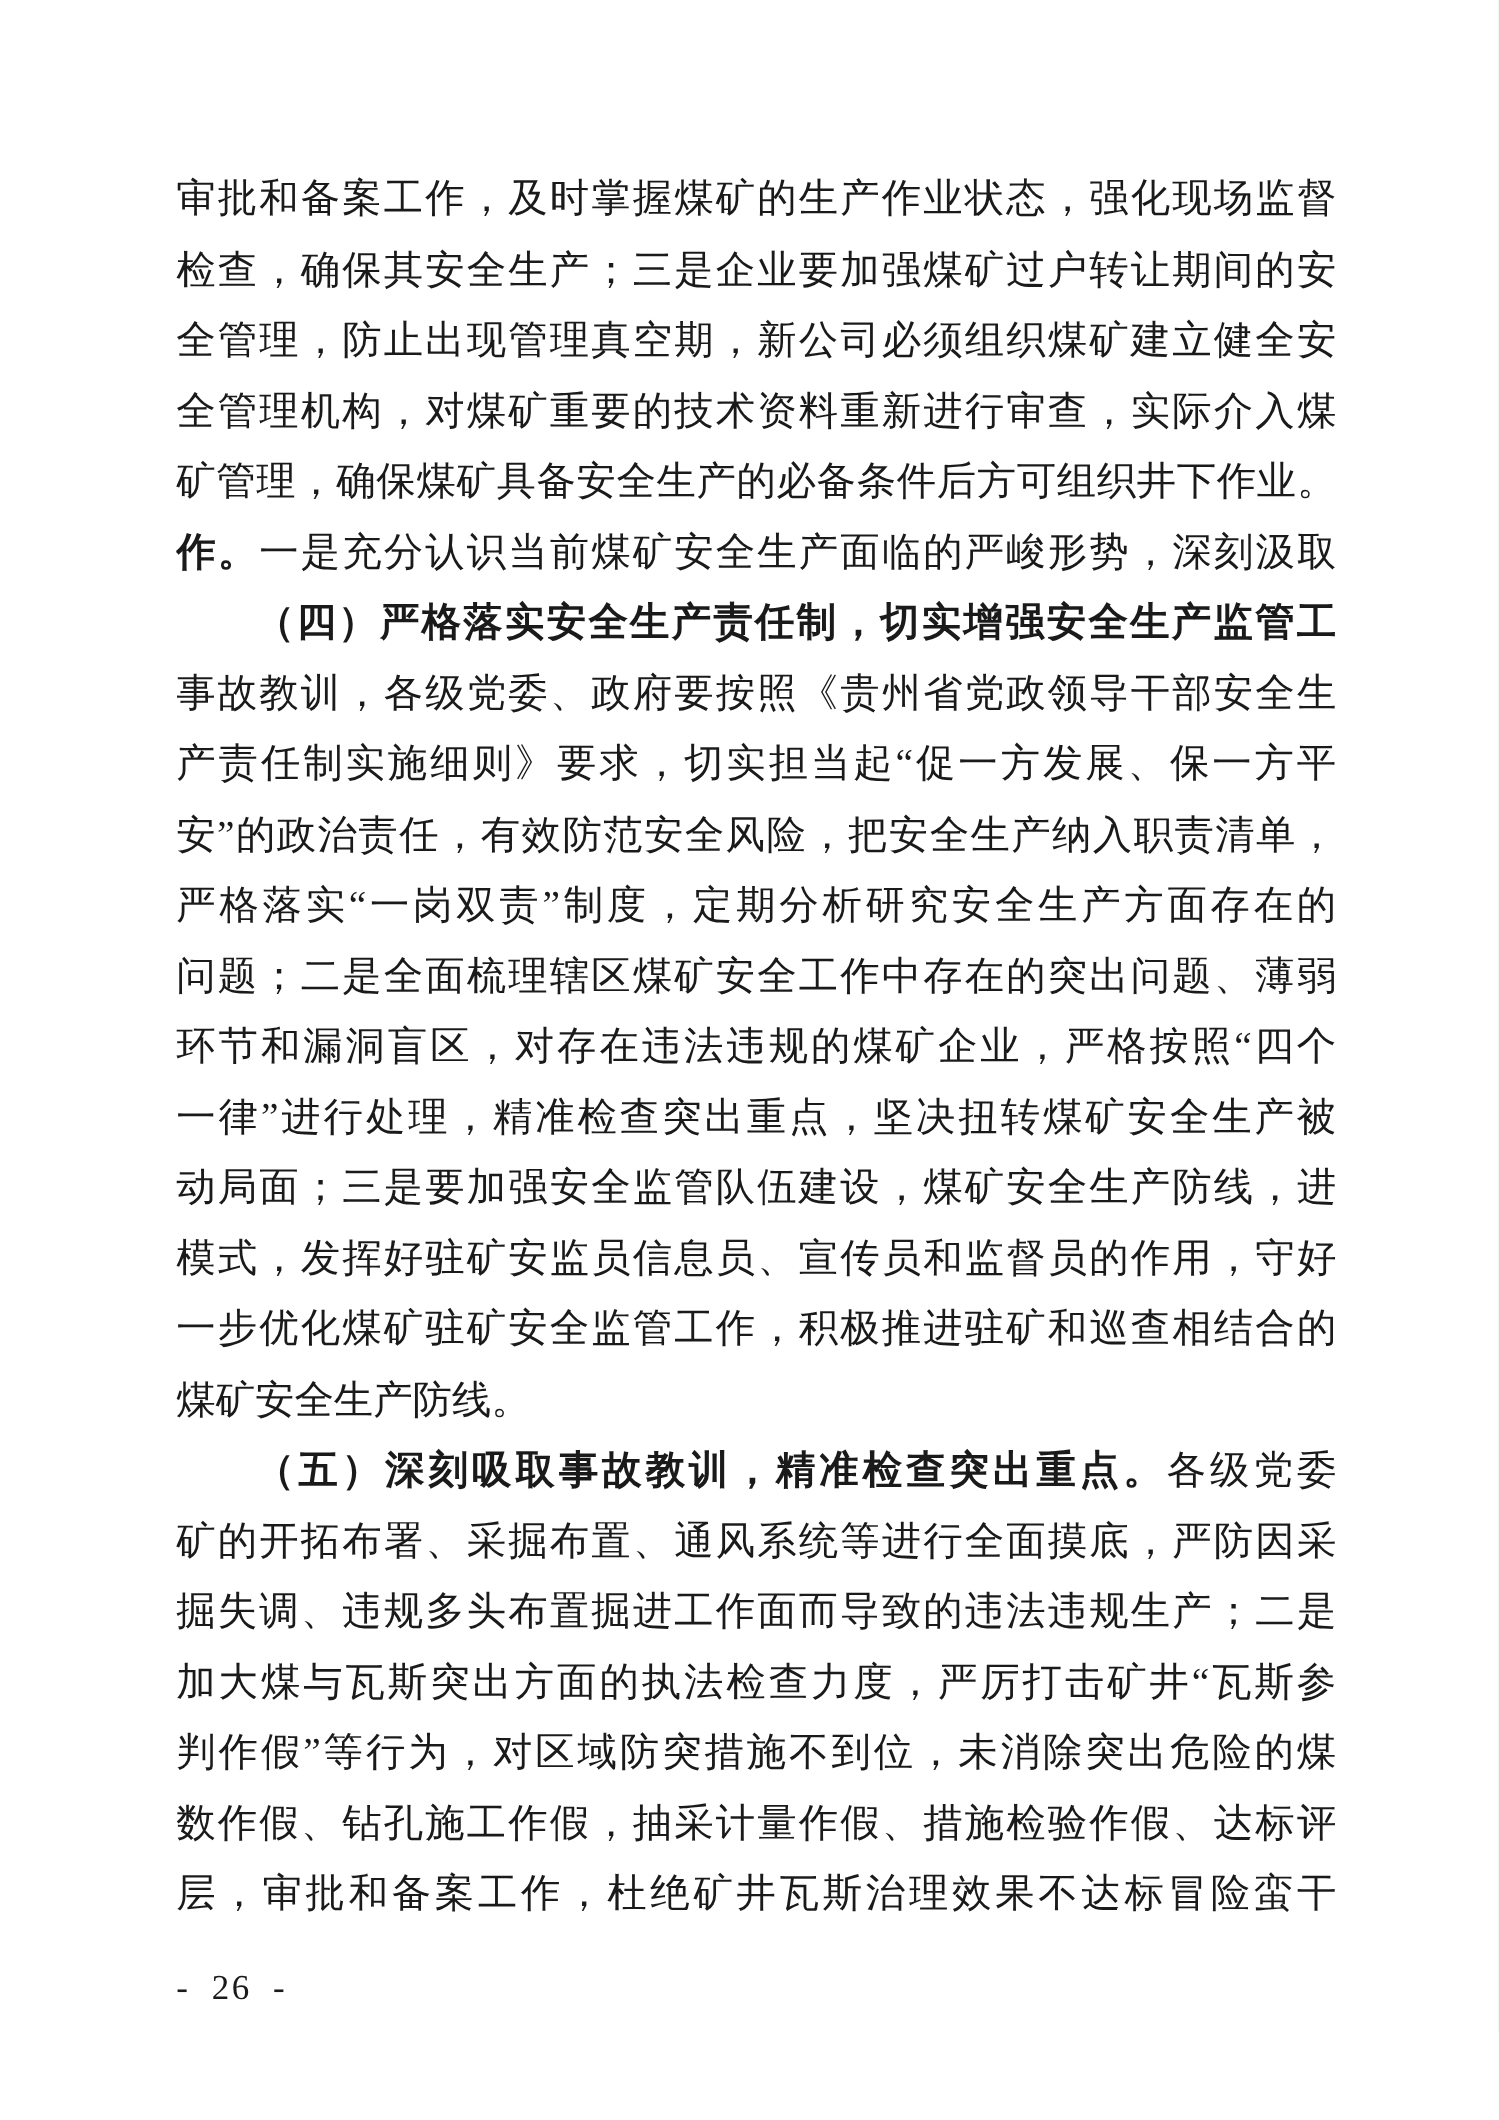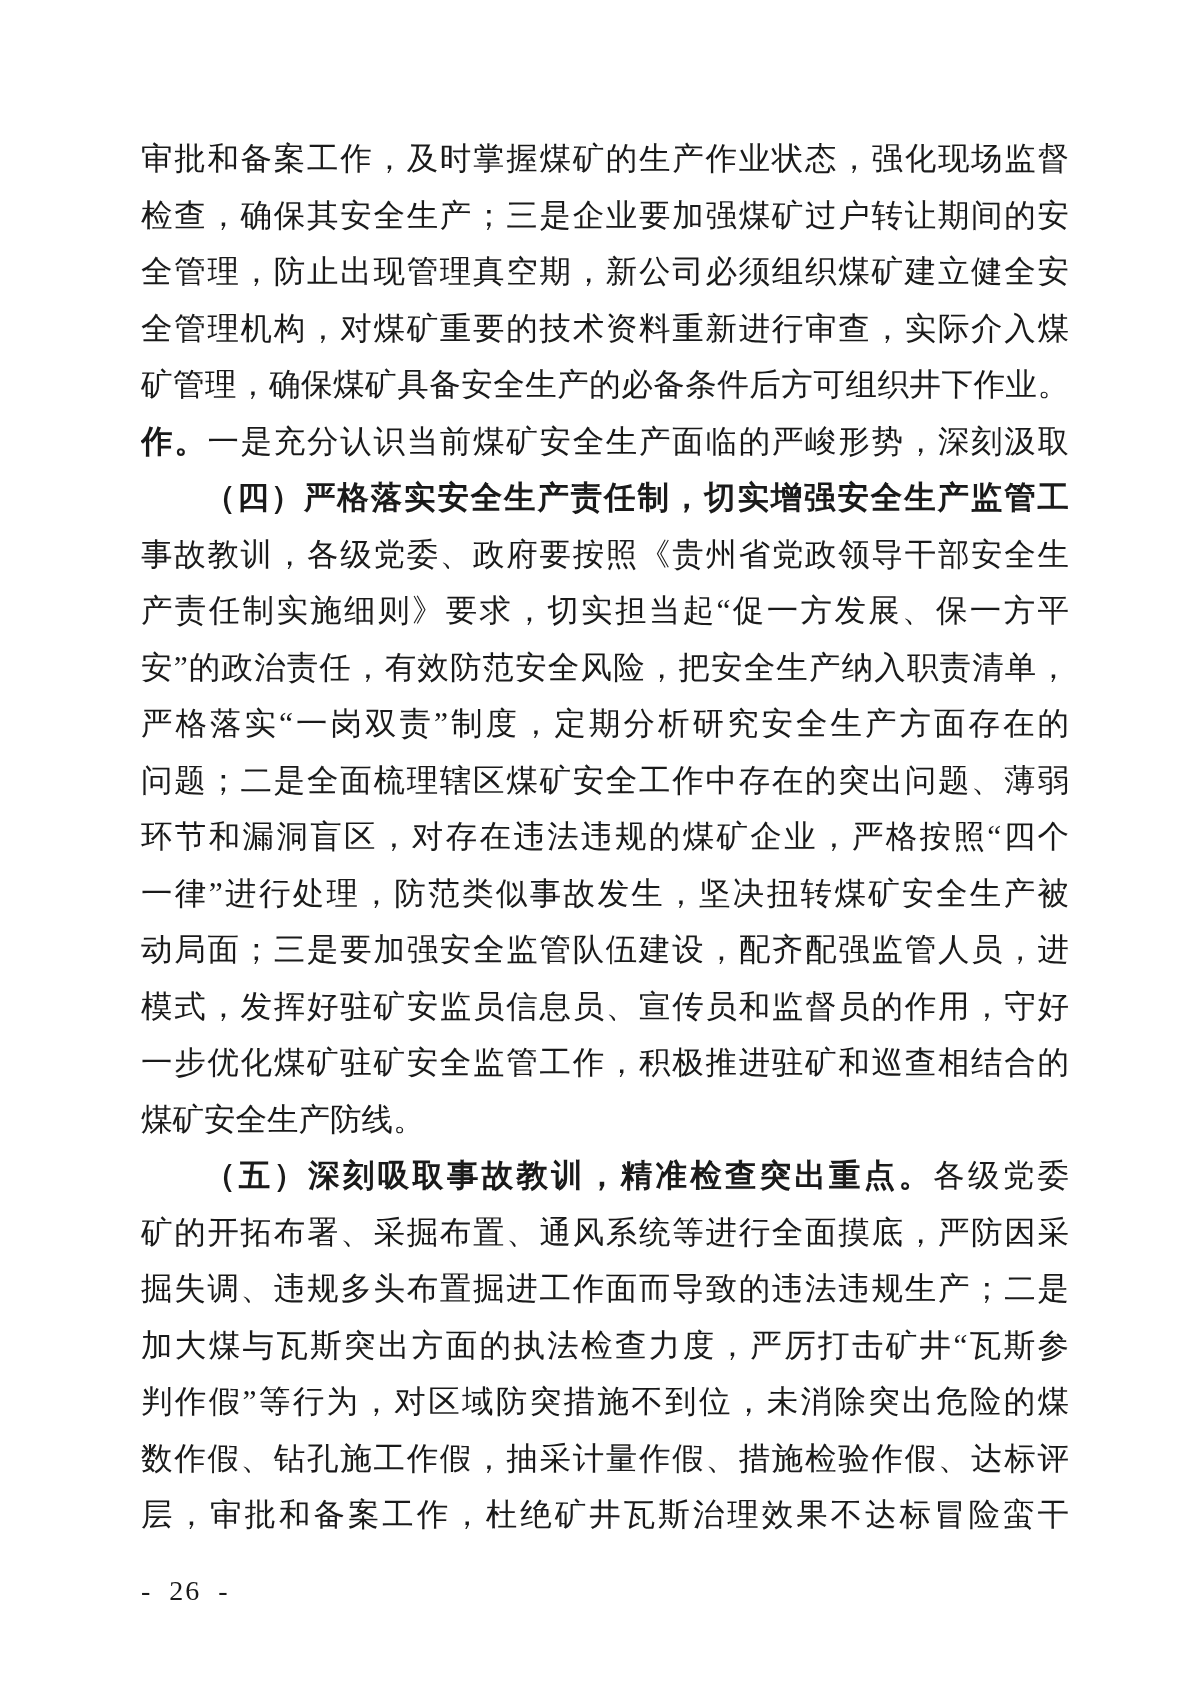--- a/index.html
+++ b/index.html
@@ -53,22 +53,22 @@
       <div class="line fill"><span>全管理机构，对煤矿重要的技术资料重新进行审查，实际介入煤</span></div>
       <div class="line fill"><span>矿管理，确保煤矿具备安全生产的必备条件后方可组织井下作业。</span></div>
       <div class="line fill"><span class="bold">作。</span><span>一是充分认识当前煤矿安全生产面临的严峻形势，深刻汲取</span></div>
       <div class="line fill indent"><span class="bold">（四）严格落实安全生产责任制，切实增强安全生产监管工</span></div>
       <div class="line fill"><span>事故教训，各级党委、政府要按照《贵州省党政领导干部安全生</span></div>
       <div class="line fill"><span>产责任制实施细则》要求，切实担当起“促一方发展、保一方平</span></div>
       <div class="line fill"><span>安”的政治责任，有效防范安全风险，把安全生产纳入职责清单，</span></div>
       <div class="line fill"><span>严格落实“一岗双责”制度，定期分析研究安全生产方面存在的</span></div>
       <div class="line fill"><span>问题；二是全面梳理辖区煤矿安全工作中存在的突出问题、薄弱</span></div>
       <div class="line fill"><span>环节和漏洞盲区，对存在违法违规的煤矿企业，严格按照“四个</span></div>
-      <div class="line fill"><span>一律”进行处理，防范类似事故发生，坚决扭转煤矿安全生产被</span></div>
-      <div class="line fill"><span>动局面；三是要加强安全监管队伍建设，配齐配强监管人员，进</span></div>
+      <div class="line fill"><span>一律”进行处理，精准检查突出重点，坚决扭转煤矿安全生产被</span></div>
+      <div class="line fill"><span>动局面；三是要加强安全监管队伍建设，煤矿安全生产防线，进</span></div>
       <div class="line fill"><span>模式，发挥好驻矿安监员信息员、宣传员和监督员的作用，守好</span></div>
       <div class="line fill"><span>一步优化煤矿驻矿安全监管工作，积极推进驻矿和巡查相结合的</span></div>
       <div class="line"><span>煤矿安全生产防线。</span></div>
       <div class="line fill indent"><span class="bold">（五）深刻吸取事故教训，精准检查突出重点。</span><span>各级党委</span></div>
       <div class="line fill"><span>矿的开拓布署、采掘布置、通风系统等进行全面摸底，严防因采</span></div>
       <div class="line fill"><span>掘失调、违规多头布置掘进工作面而导致的违法违规生产；二是</span></div>
       <div class="line fill"><span>加大煤与瓦斯突出方面的执法检查力度，严厉打击矿井“瓦斯参</span></div>
       <div class="line fill"><span>判作假”等行为，对区域防突措施不到位，未消除突出危险的煤</span></div>
       <div class="line fill"><span>数作假、钻孔施工作假，抽采计量作假、措施检验作假、达标评</span></div>
       <div class="line fill"><span>层，审批和备案工作，杜绝矿井瓦斯治理效果不达标冒险蛮干</span></div>

